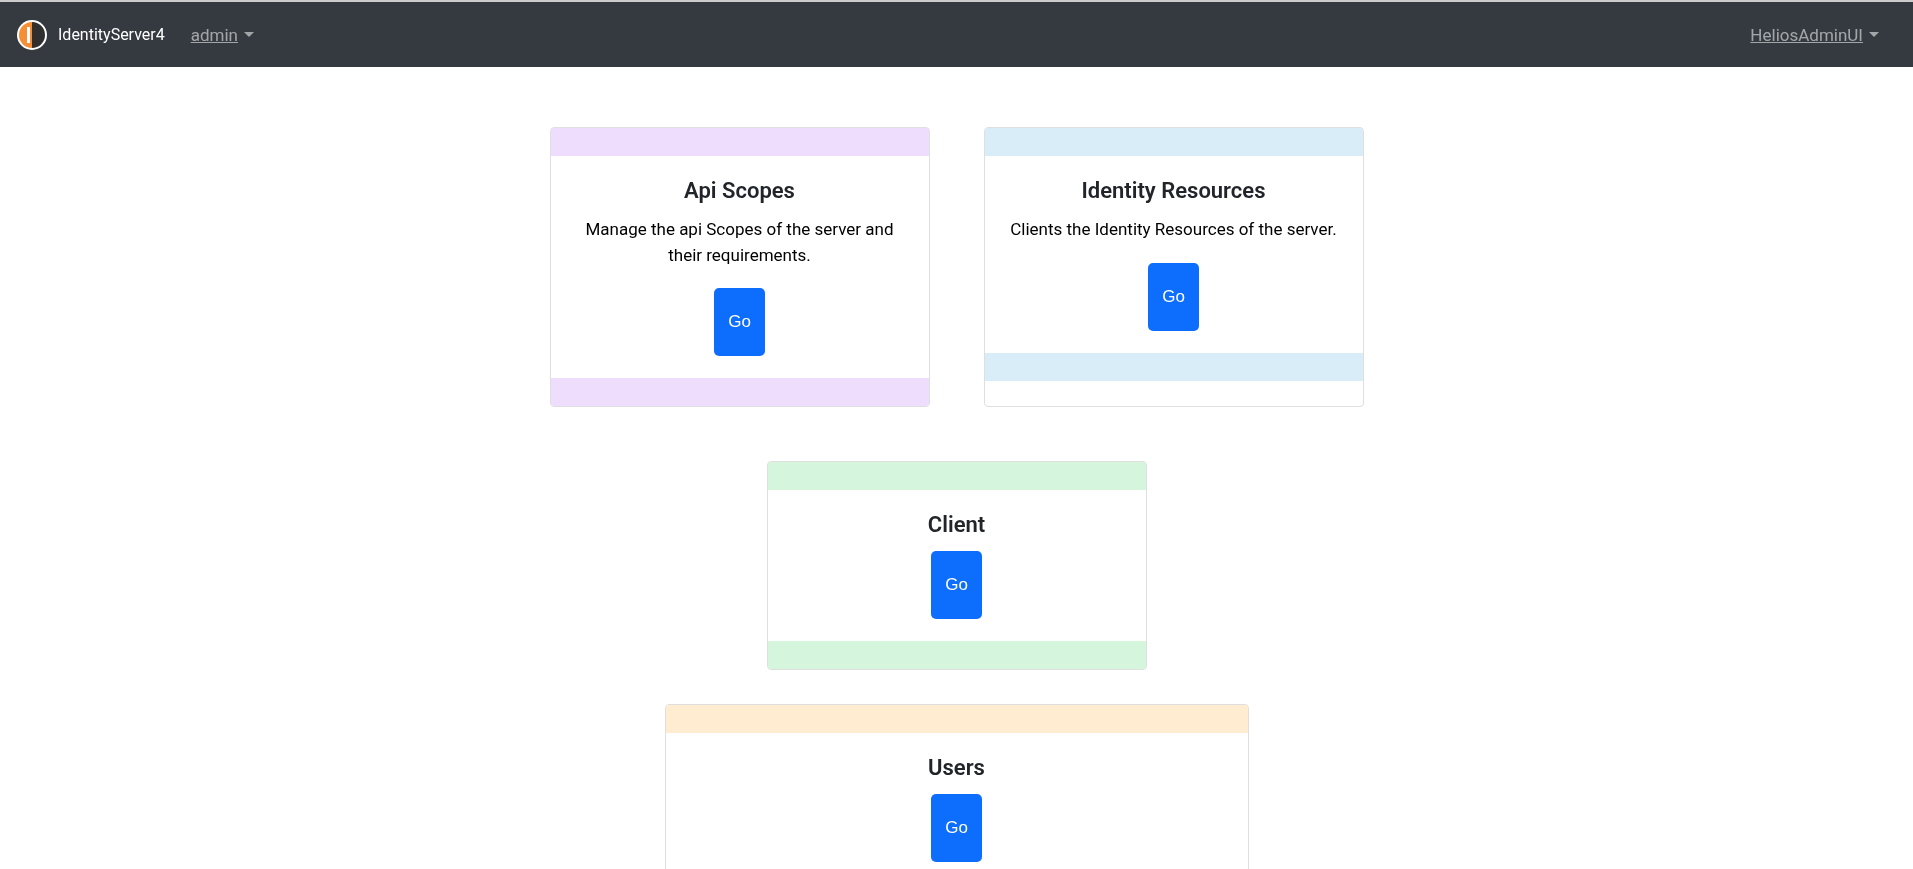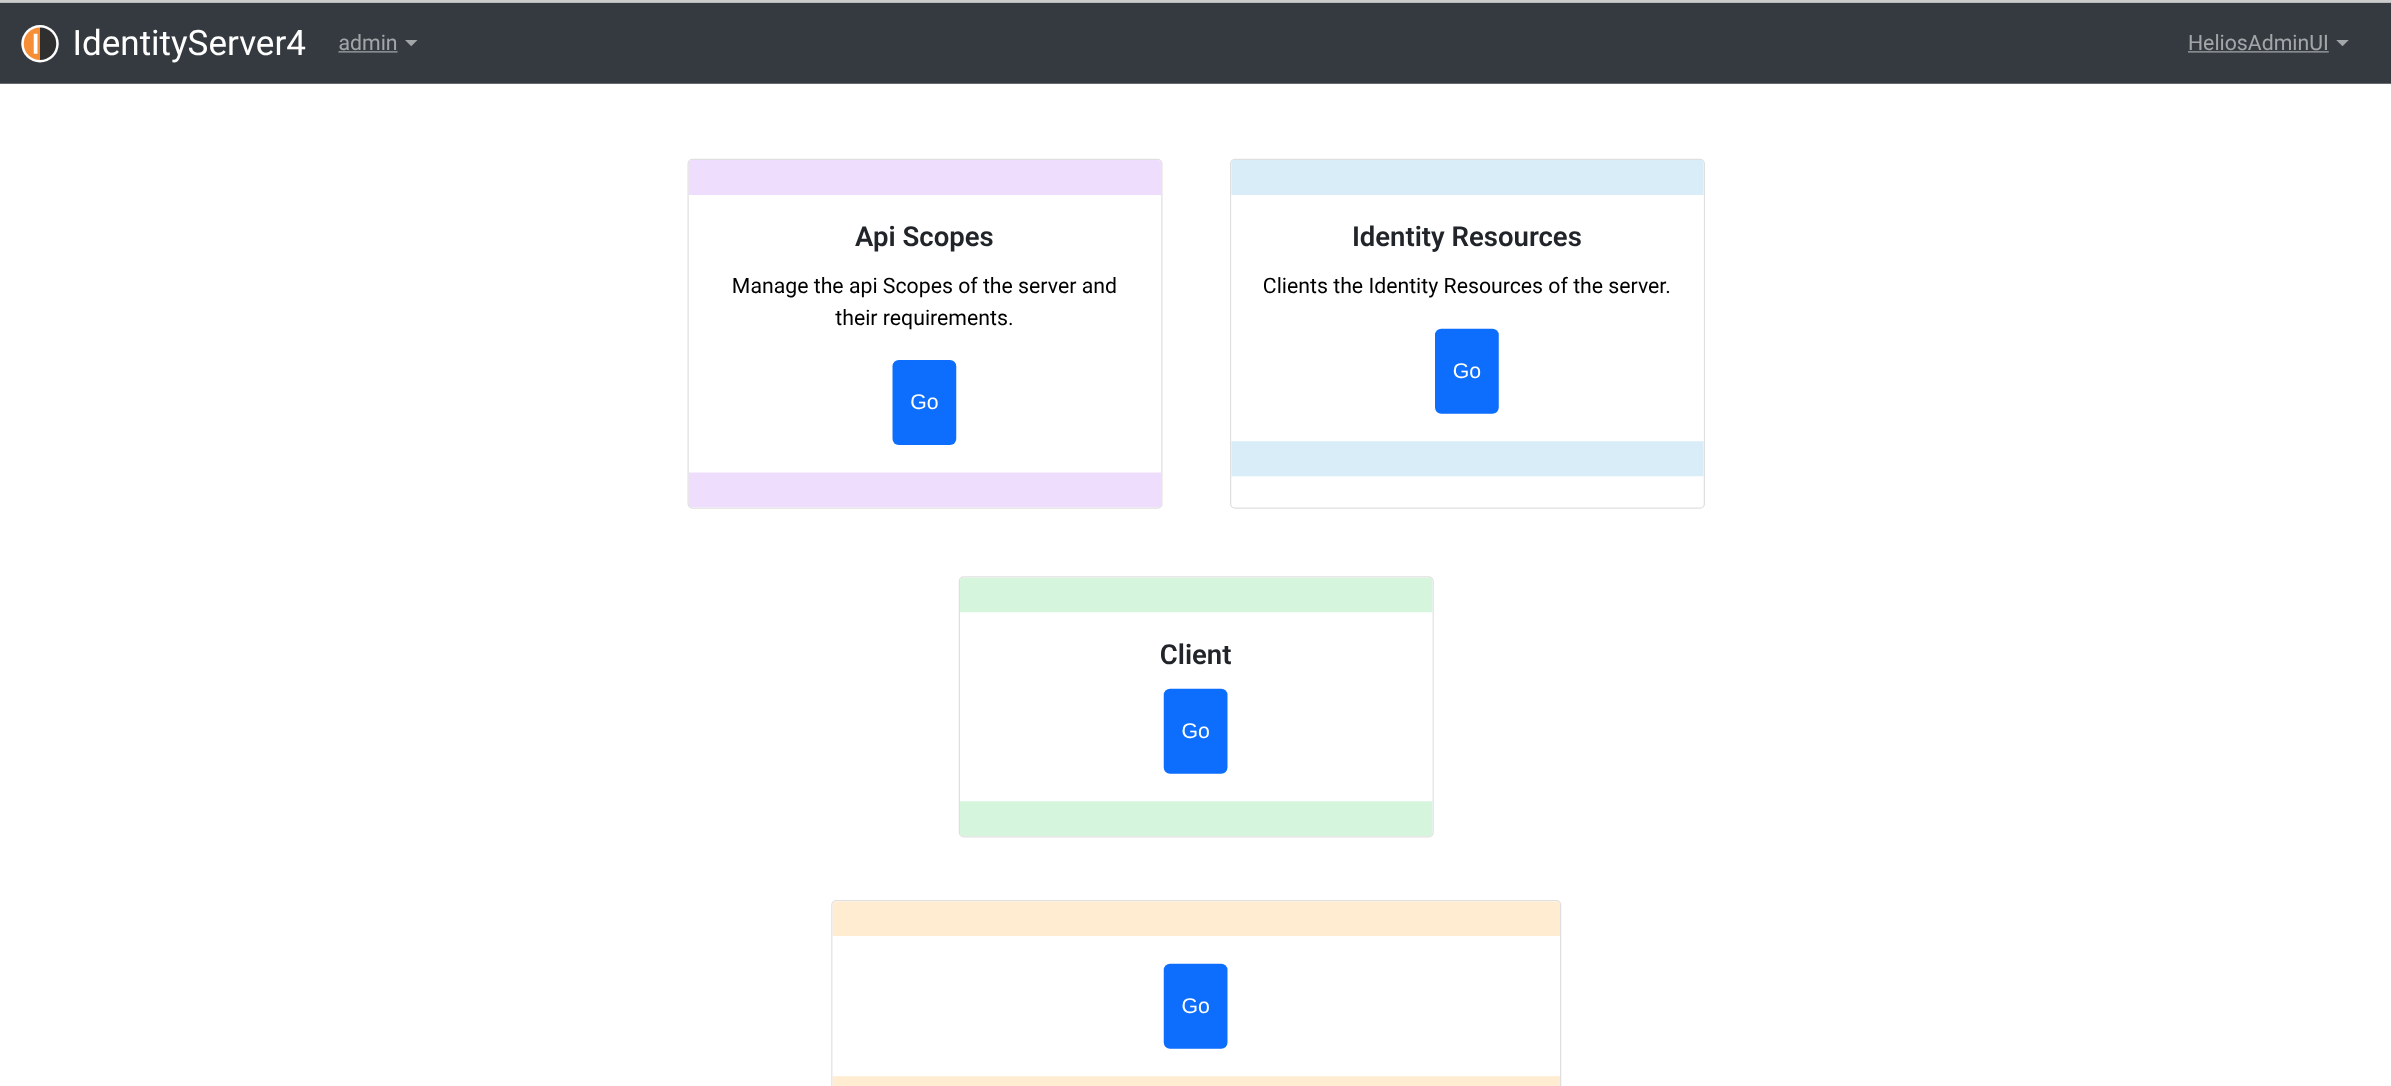--- a/index.html
+++ b/index.html
@@ -13,21 +13,21 @@
     background: #343a40;
     display: flex;
     align-items: center;
     padding: 8px 16px;
     height: 65px;
   }
   .navbar-brand {
     display: flex;
     align-items: center;
     color: #fff;
-    font-size: 28px;
+    font-size: 16px;
     font-weight: 400;
     text-decoration: none;
     margin-right: 16px;
   }
   .logo {
     width: 32px;
     height: 32px;
     margin-right: 10px;
     display: inline-block;
   }
@@ -56,21 +56,21 @@
   .container {
     max-width: 1260px;
     margin: 0 auto;
     padding: 60px 20px 0;
   }
   .row {
     display: flex;
     flex-wrap: wrap;
     justify-content: center;
     gap: 54px;
-    margin-bottom: 50px;
+    margin-bottom: 34px;
   }
   .card {
     flex: 0 0 calc((100% - 68px)/3);
     max-width: 380px;
     border: 1px solid rgba(0,0,0,0.125);
     border-radius: 4px;
     overflow: hidden;
   }
   .card-wide {
     flex: 0 0 584px;
@@ -171,18 +171,19 @@
       </div>
       <div class="card-footer bg-green"></div>
     </div>
 
   </div>
 
   <div class="row">
     <div class="card card-wide">
       <div class="card-header bg-orange"></div>
       <div class="card-body">
+        <h3 class="card-title">Users</h3>
         <button class="btn">Go</button>
       </div>
       <div class="card-footer bg-orange"></div>
     </div>
   </div>
 </div>
 
 </body></html>

